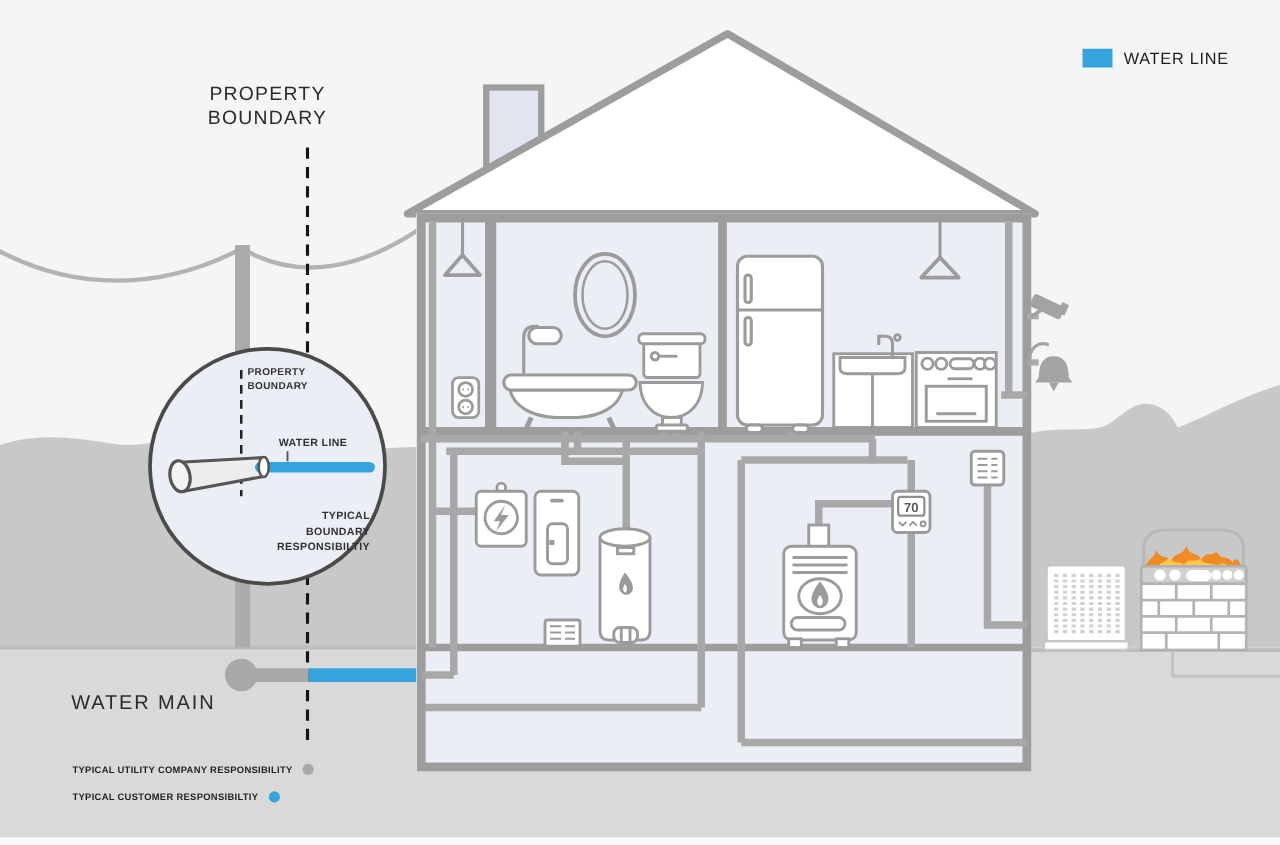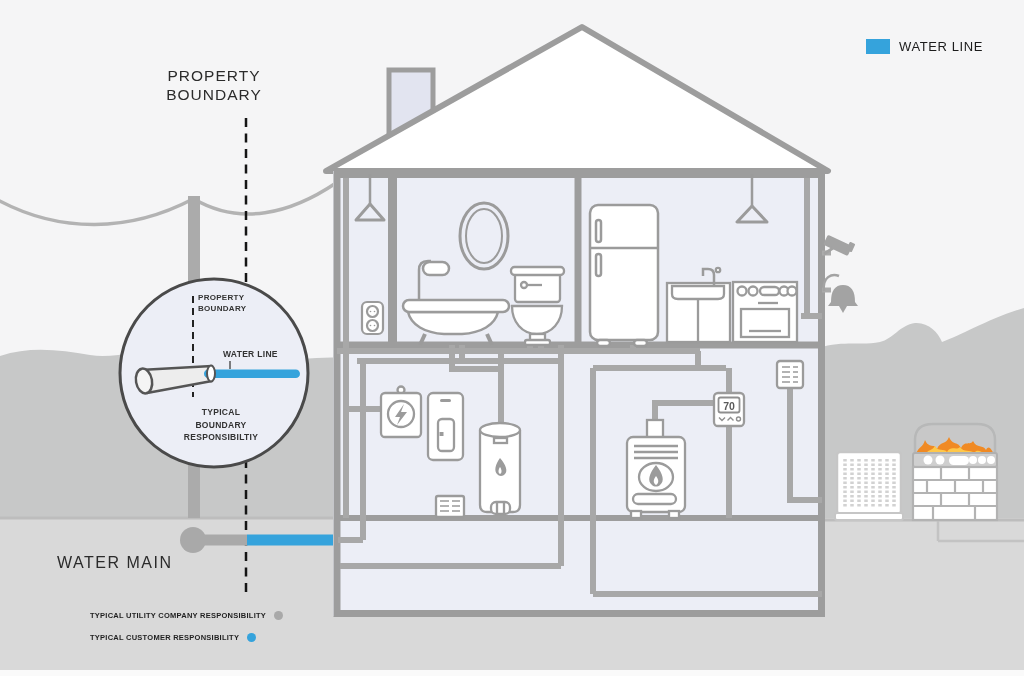--- a/index.html
+++ b/index.html
@@ -11,30 +11,30 @@
   .lbl { position:absolute; color:#2b2b2b; z-index:2; }
   .pb-label { left:148px; top:66px; width:132px; text-align:center;
     font-size:15.5px; font-weight:500; letter-spacing:1px; line-height:19px; }
   .key-box { left:866px; top:28px; }
   .key-title { font-size:21px; font-weight:500; letter-spacing:1.5px; color:#1c1c1c; }
   .key-row { display:flex; align-items:center; gap:9px; margin-top:11px; }
   .key-swatch { width:24px; height:15px; background:#35A3DC; }
   .key-item-label { font-size:13px; letter-spacing:0.6px; color:#1c1c1c; }
   .water-main { left:57px; top:554px; font-size:16px; font-weight:500; letter-spacing:1.5px; }
   .resp-row { position:absolute; display:flex; align-items:center; gap:8px;
-    font-size:7.5px; font-weight:bold; letter-spacing:0.25px; color:#1f1f1f; z-index:2;margin-left:32px; }
+    font-size:7.5px; font-weight:bold; letter-spacing:0.25px; color:#1f1f1f; z-index:2; }
   .resp-utility { left:58px; top:611px; }
   .resp-customer { left:58px; top:633px; }
   .dot { width:9px; height:9px; border-radius:50%; }
   .dot-gray { background:#A9A9A9; }
   .dot-blue { background:#35A3DC; }
   .inset-txt { position:absolute; font-weight:bold; color:#333; z-index:3; }
   .inset-pb { left:198px; top:293px; font-size:8px; line-height:10.5px; letter-spacing:0.3px; }
   .inset-wl { left:223px; top:349px; font-size:8.5px; letter-spacing:0.3px; }
-  .inset-ho { left:146px; top:406px; width:150px; text-align:center;
+  .inset-ho { left:146px; top:406px; width:150px; text-align:right;
     font-size:8.5px; line-height:12.5px; letter-spacing:0.3px; }
 </style>
 </head>
 <body>
 
 <div class="scene">
 
 <svg class="layer" width="1024" height="676" viewBox="0 0 1024 676">
 
   <g>
@@ -323,21 +323,21 @@
   </div>
 </div>
 
 <div class="lbl water-main">WATER MAIN</div>
 
 <div class="resp-row resp-utility">
   <span>TYPICAL UTILITY  COMPANY RESPONSIBILITY</span>
   <span class="dot dot-gray"></span>
 </div>
 <div class="resp-row resp-customer">
-  <span>TYPICAL CUSTOMER RESPONSIBILITY</span>
+  <span>TYPICAL CUSTOMER RESPONSIBILTIY</span>
   <span class="dot dot-blue"></span>
 </div>
 
 <div class="inset-txt inset-pb">
   <div>PROPERTY</div>
   <div>BOUNDARY</div>
 </div>
 <div class="inset-txt inset-wl">WATER LINE</div>
 <div class="inset-txt inset-ho">
   <div>TYPICAL</div>

